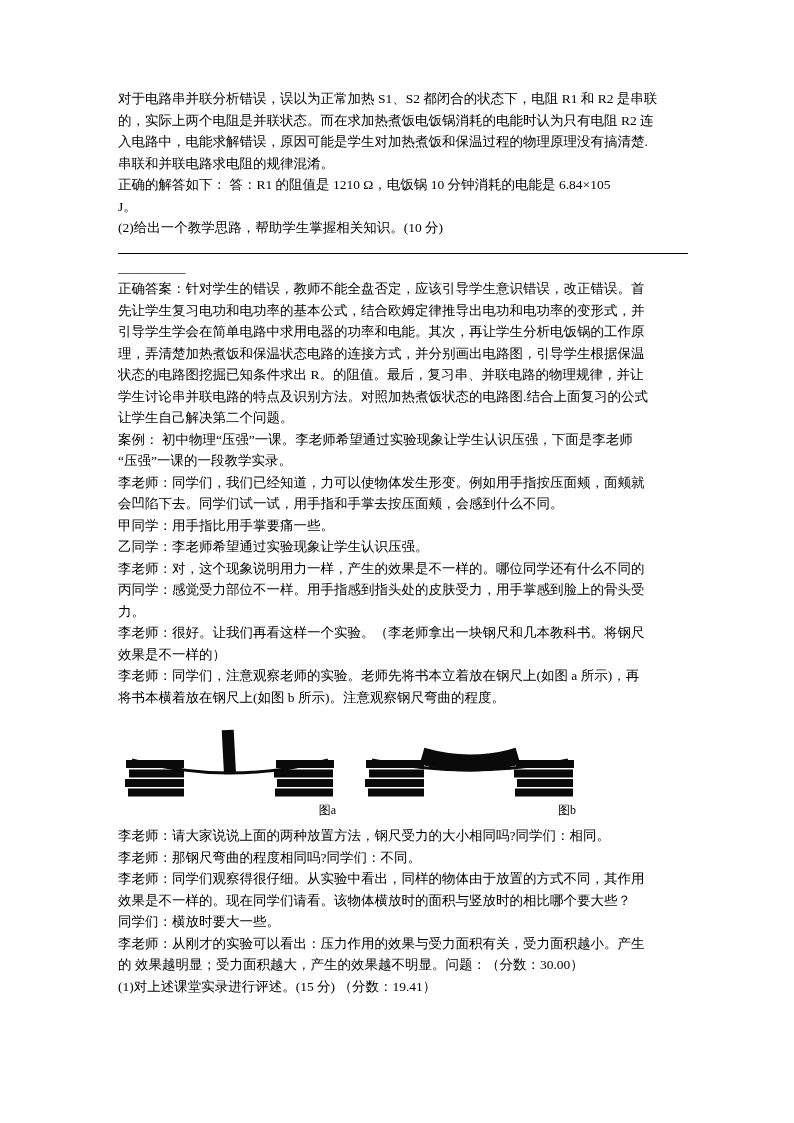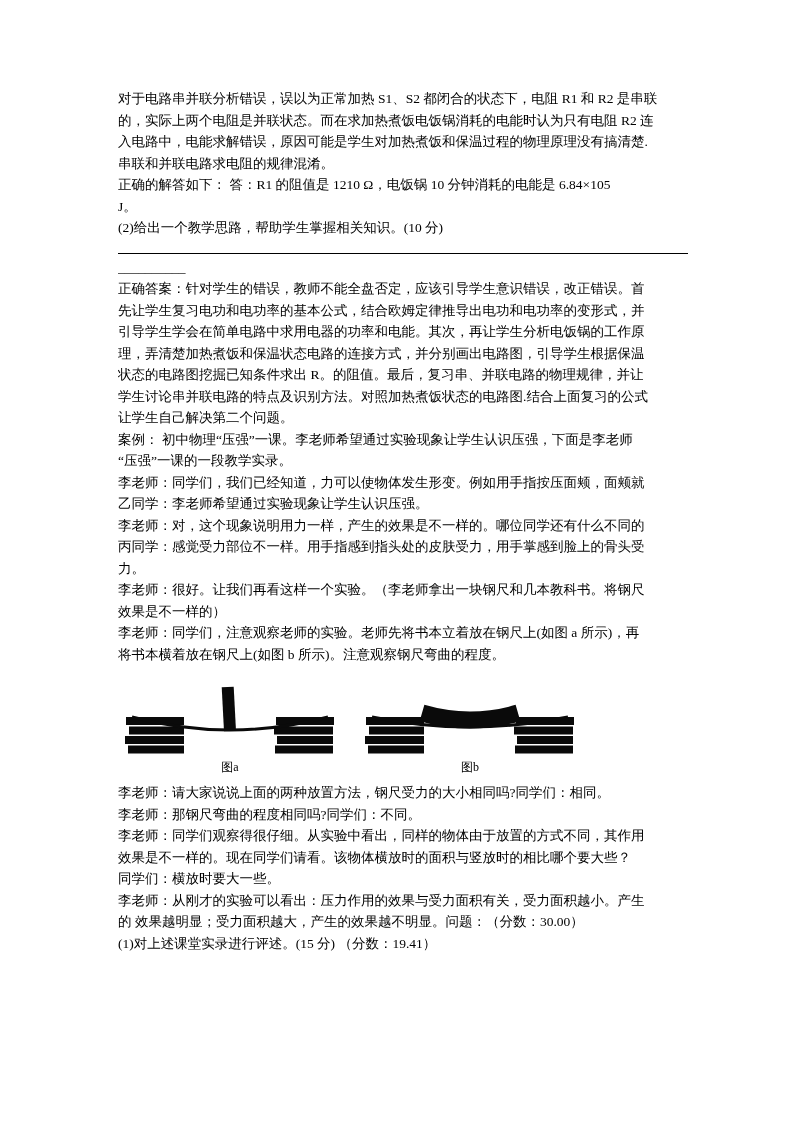--- a/index.html
+++ b/index.html
@@ -34,21 +34,21 @@
   .short-line {
     font-size:13.5px;
     line-height:21.5px;
     letter-spacing:0;
   }
   .figure-row {
     display:flex;
     gap:28px;
     margin:16px 0 8px 6px;
   }
-  .fig { width:212px; text-align:center; }
+  .fig { width:212px; text-align:right; }
   .fig svg { display:block; }
   .fig-label {
     font-size:12px;
     line-height:14px;
     margin-top:1px;
     font-family:"Liberation Serif","DejaVu Serif",serif;
   }
   svg rect, svg path.book { fill:#0a0a0a; }
   svg path.ruler { fill:none; stroke:#0a0a0a; stroke-width:3; }
   svg path.lying { fill:none; stroke:#0a0a0a; stroke-width:17; }
@@ -79,20 +79,22 @@
     <div class="line">正确答案：针对学生的错误，教师不能全盘否定，应该引导学生意识错误，改正错误。首</div>
         <div class="line">先让学生复习电功和电功率的基本公式，结合欧姆定律推导出电功和电功率的变形式，并</div>
         <div class="line">引导学生学会在简单电路中求用电器的功率和电能。其次，再让学生分析电饭锅的工作原</div>
         <div class="line">理，弄清楚加热煮饭和保温状态电路的连接方式，并分别画出电路图，引导学生根据保温</div>
         <div class="line">状态的电路图挖掘已知条件求出 R。的阻值。最后，复习串、并联电路的物理规律，并让</div>
         <div class="line">学生讨论串并联电路的特点及识别方法。对照加热煮饭状态的电路图.结合上面复习的公式</div>
         <div class="line">让学生自己解决第二个问题。</div>
         <div class="line">案例： 初中物理“压强”一课。李老师希望通过实验现象让学生认识压强，下面是李老师</div>
         <div class="line">“压强”一课的一段教学实录。</div>
         <div class="line">李老师：同学们，我们已经知道，力可以使物体发生形变。例如用手指按压面颊，面颊就</div>
+        <div class="line">会凹陷下去。同学们试一试，用手指和手掌去按压面颊，会感到什么不同。</div>
+        <div class="line">甲同学：用手指比用手掌要痛一些。</div>
         <div class="line">乙同学：李老师希望通过实验现象让学生认识压强。</div>
         <div class="line">李老师：对，这个现象说明用力一样，产生的效果是不一样的。哪位同学还有什么不同的</div>
         <div class="line">丙同学：感觉受力部位不一样。用手指感到指头处的皮肤受力，用手掌感到脸上的骨头受</div>
         <div class="line">力。</div>
         <div class="line">李老师：很好。让我们再看这样一个实验。（李老师拿出一块钢尺和几本教科书。将钢尺</div>
         <div class="line">效果是不一样的）</div>
         <div class="line">李老师：同学们，注意观察老师的实验。老师先将书本立着放在钢尺上(如图 a 所示)，再</div>
         <div class="line">将书本横着放在钢尺上(如图 b 所示)。注意观察钢尺弯曲的程度。</div>
       </div>
 

